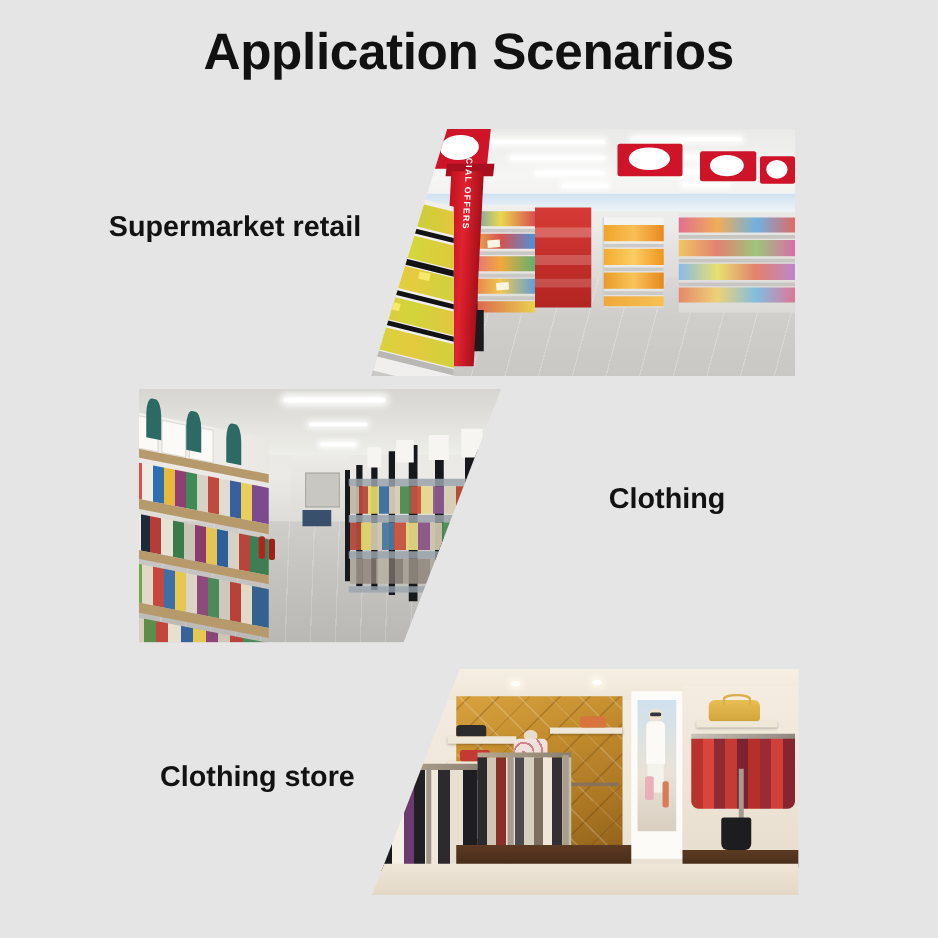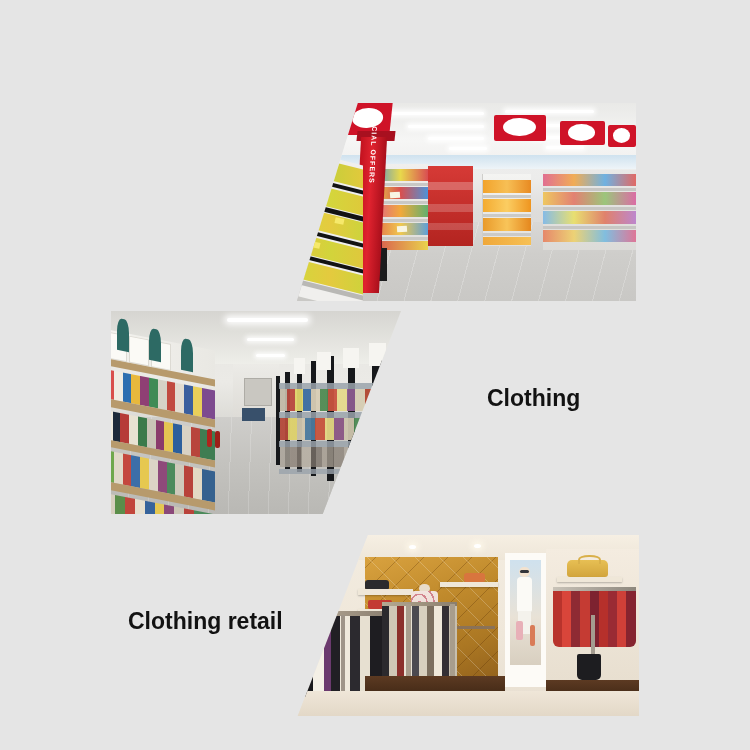--- a/index.html
+++ b/index.html
@@ -137,21 +137,23 @@
   .cl-floorwood { position:absolute; background: linear-gradient(180deg,#5c3a22 0%, #472c18 100%); }
   .cl-floorlight { position:absolute; background: linear-gradient(180deg,#efe6d8 0%, #e3d8c7 100%); }
   .cl-lightbox { position:absolute; background:#fdfbf7; }
   .cl-shelf { position:absolute; background:#efe7d8; box-shadow:0 1px 2px rgba(0,0,0,.25); }
 </style>
 </head>
 <body style="background: rgb(229, 229, 229);">
 
 <div id="page">
 
-
+  <div class="page-title">Application Scenarios</div>
+
+  <div class="scene-label" id="label-supermarket">Supermarket retail</div>
 
   <div class="photo" id="photo-supermarket">
     <div class="photo-inner">
       <div class="sm-bg"></div>
       <div class="sm-ceiling">
         <div class="sm-light" style="left:26%;top:9px;width:30%;"></div>
         <div class="sm-light" style="left:62%;top:7px;width:26%;"></div>
         <div class="sm-light" style="left:34%;top:22px;width:22%;"></div>
         <div class="sm-light" style="left:66%;top:21px;width:20%;"></div>
         <div class="sm-light" style="left:40%;top:34px;width:16%;"></div>
@@ -308,21 +310,21 @@
         <div style="position:absolute;left:3%;top:66%;width:95%;height:15%;background:linear-gradient(90deg,#a9a297 0 8%,#8c8177 8% 17%,#b5ada0 17% 26%,#7c736a 26% 35%,#a49b8f 35% 44%,#8b8278 44% 53%,#aaa296 53% 62%,#7e756c 62% 71%,#a39a8e 71% 80%,#8d8479 80% 100%);opacity:.8;"></div>
       </div>
 
       <div style="position:absolute;left:71%;top:20%;width:5%;height:9%;background:#f6f5f1;"></div>
       <div style="position:absolute;left:80%;top:18%;width:5.5%;height:10%;background:#f6f5f1;"></div>
       <div style="position:absolute;left:89%;top:16%;width:6%;height:11%;background:#f6f5f1;"></div>
       <div style="position:absolute;left:63%;top:23%;width:4%;height:8%;background:#f6f5f1;"></div>
     </div>
   </div>
 
-  <div class="scene-label" id="label-clothing">Clothing retail</div>
+  <div class="scene-label" id="label-clothing">Clothing store</div>
 
   <div class="photo" id="photo-clothing">
     <div class="photo-inner">
       <div class="cl-bg"></div>
 
       <div style="position:absolute;left:0;top:0;width:100%;height:14%;background:linear-gradient(180deg,#f6efe3,#eee6d8);">
         <div style="position:absolute;left:14%;top:45%;width:7px;height:4px;border-radius:50%;background:#fff;box-shadow:0 0 6px 3px rgba(255,250,235,.9);"></div>
         <div style="position:absolute;left:33%;top:38%;width:7px;height:4px;border-radius:50%;background:#fff;box-shadow:0 0 6px 3px rgba(255,250,235,.9);"></div>
         <div style="position:absolute;left:52%;top:34%;width:7px;height:4px;border-radius:50%;background:#fff;box-shadow:0 0 6px 3px rgba(255,250,235,.9);"></div>
       </div>

